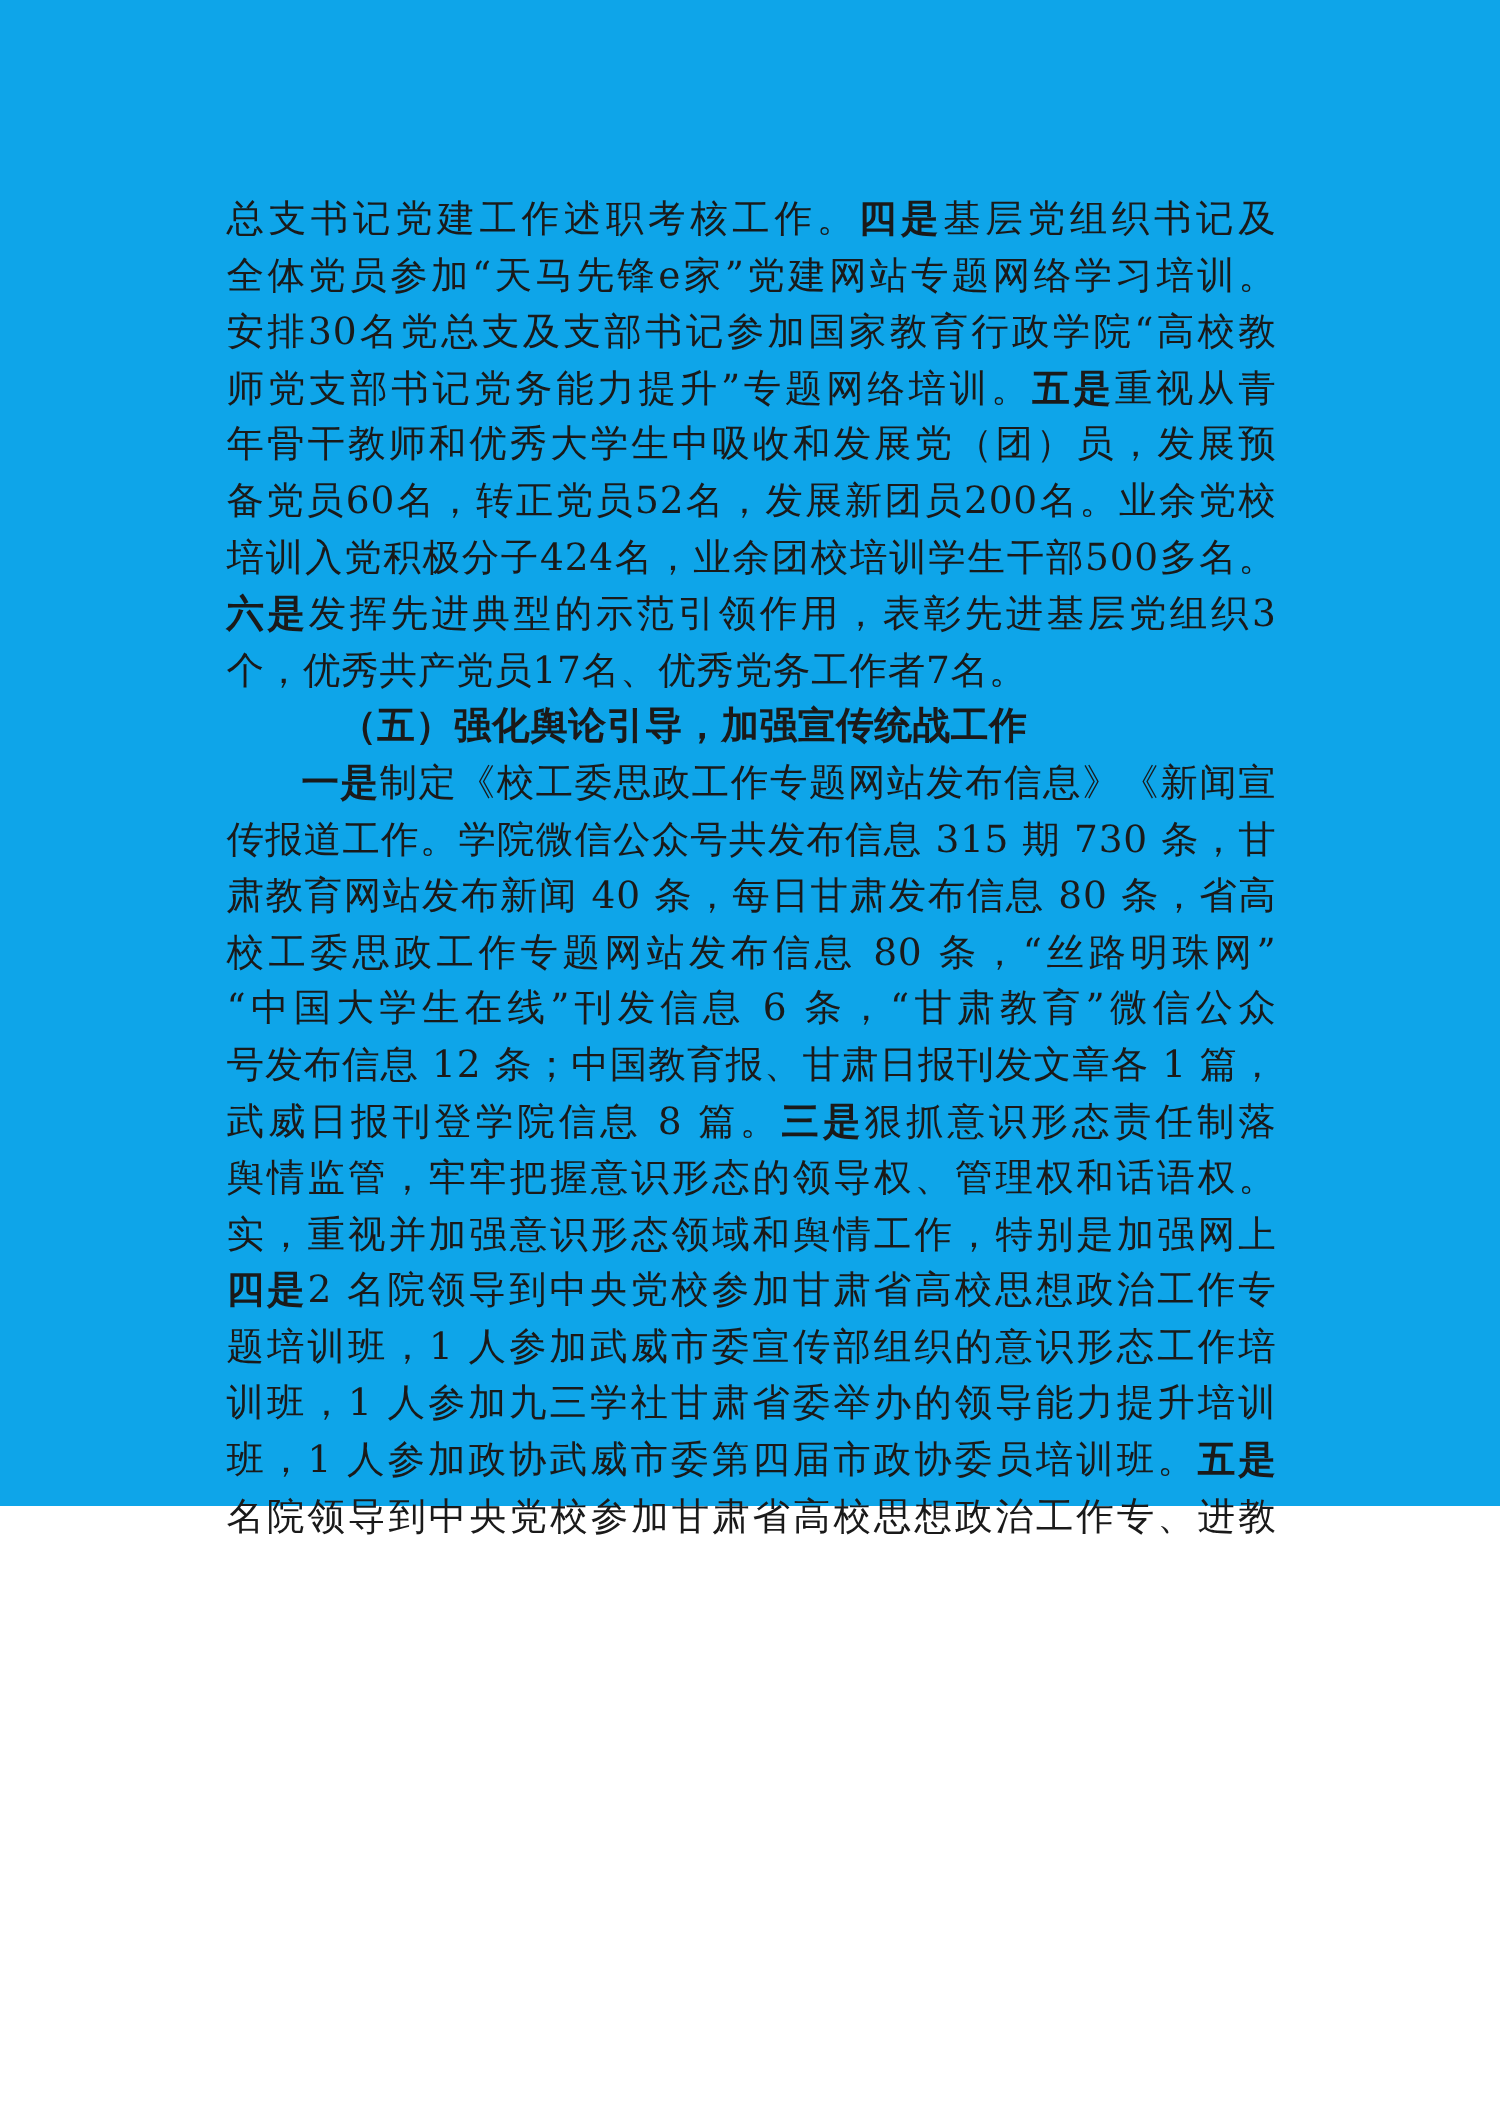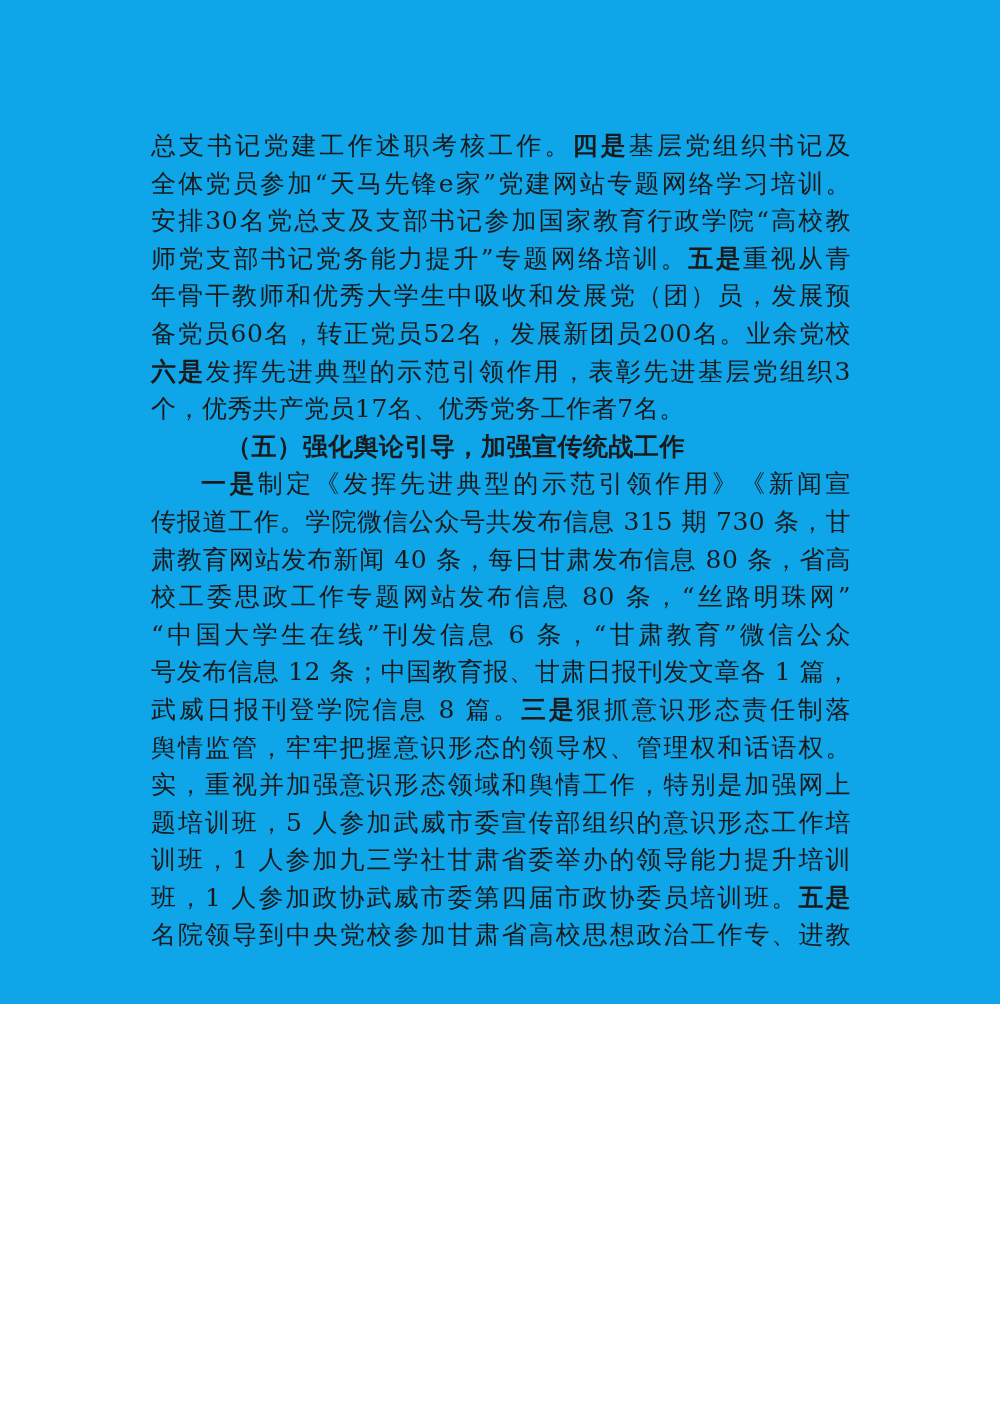--- a/index.html
+++ b/index.html
@@ -55,30 +55,32 @@
 <body>
 
 <div class="page">
   <div class="text-block" id="text-block">
       <div class="line"><span>总支书记党建工作述职考核工作。</span><span class="b">四是</span><span>基层党组织书记及</span></div>
       <div class="line"><span>全体党员参加“天马先锋e家”党建网站专题网络学习培训。</span></div>
       <div class="line"><span>安排30名党总支及支部书记参加国家教育行政学院“高校教</span></div>
       <div class="line"><span>师党支部书记党务能力提升”专题网络培训。</span><span class="b">五是</span><span>重视从青</span></div>
       <div class="line"><span>年骨干教师和优秀大学生中吸收和发展党（团）员，发展预</span></div>
       <div class="line"><span>备党员60名，转正党员52名，发展新团员200名。业余党校</span></div>
+      <div class="line"><span>培训入党积极分子424名，业余团校培训学生干部500多名。</span></div>
       <div class="line"><span class="b">六是</span><span>发挥先进典型的示范引领作用，表彰先进基层党组织3</span></div>
       <div class="line last"><span>个，优秀共产党员17名、优秀党务工作者7名。</span></div>
       <div class="line heading"><span class="b">（五）强化舆论引导，加强宣传统战工作</span></div>
-      <div class="line indent"><span class="b">一是</span><span>制定《发挥先进典型的示范引领作用》《新闻宣</span></div>
+      <div class="line indent"><span class="b">一是</span><span>制定《校工委思政工作专题网站发布信息》《新闻宣</span></div>
       <div class="line"><span>传报道工作。学院微信公众号共发布信息 315 期 730 条，甘</span></div>
       <div class="line"><span>肃教育网站发布新闻 40 条，每日甘肃发布信息 80 条，省高</span></div>
       <div class="line"><span>校工委思政工作专题网站发布信息 80 条，“丝路明珠网”</span></div>
       <div class="line"><span>“中国大学生在线”刊发信息 6 条，“甘肃教育”微信公众</span></div>
       <div class="line"><span>号发布信息 12 条；中国教育报、甘肃日报刊发文章各 1 篇，</span></div>
       <div class="line"><span>武威日报刊登学院信息 8 篇。</span><span class="b">三是</span><span>狠抓意识形态责任制落</span></div>
       <div class="line"><span>舆情监管，牢牢把握意识形态的领导权、管理权和话语权。</span></div>
       <div class="line"><span>实，重视并加强意识形态领域和舆情工作，特别是加强网上</span></div>
-      <div class="line"><span>题培训班，5 人参加武威市委宣传部组织的意识形态工作培</span></div>
+      <div class="line"><span class="b">四是</span><span>2 名院领导到中央党校参加甘肃省高校思想政治工作专</span></div>
+      <div class="line"><span>题培训班，1 人参加武威市委宣传部组织的意识形态工作培</span></div>
       <div class="line"><span>训班，1 人参加九三学社甘肃省委举办的领导能力提升培训</span></div>
       <div class="line"><span>班，1 人参加政协武威市委第四届市政协委员培训班。</span><span class="b">五是</span></div>
       <div class="line"><span>名院领导到中央党校参加甘肃省高校思想政治工作专、进教</span></div>
     </div>
 </div>
 
 </body></html>

